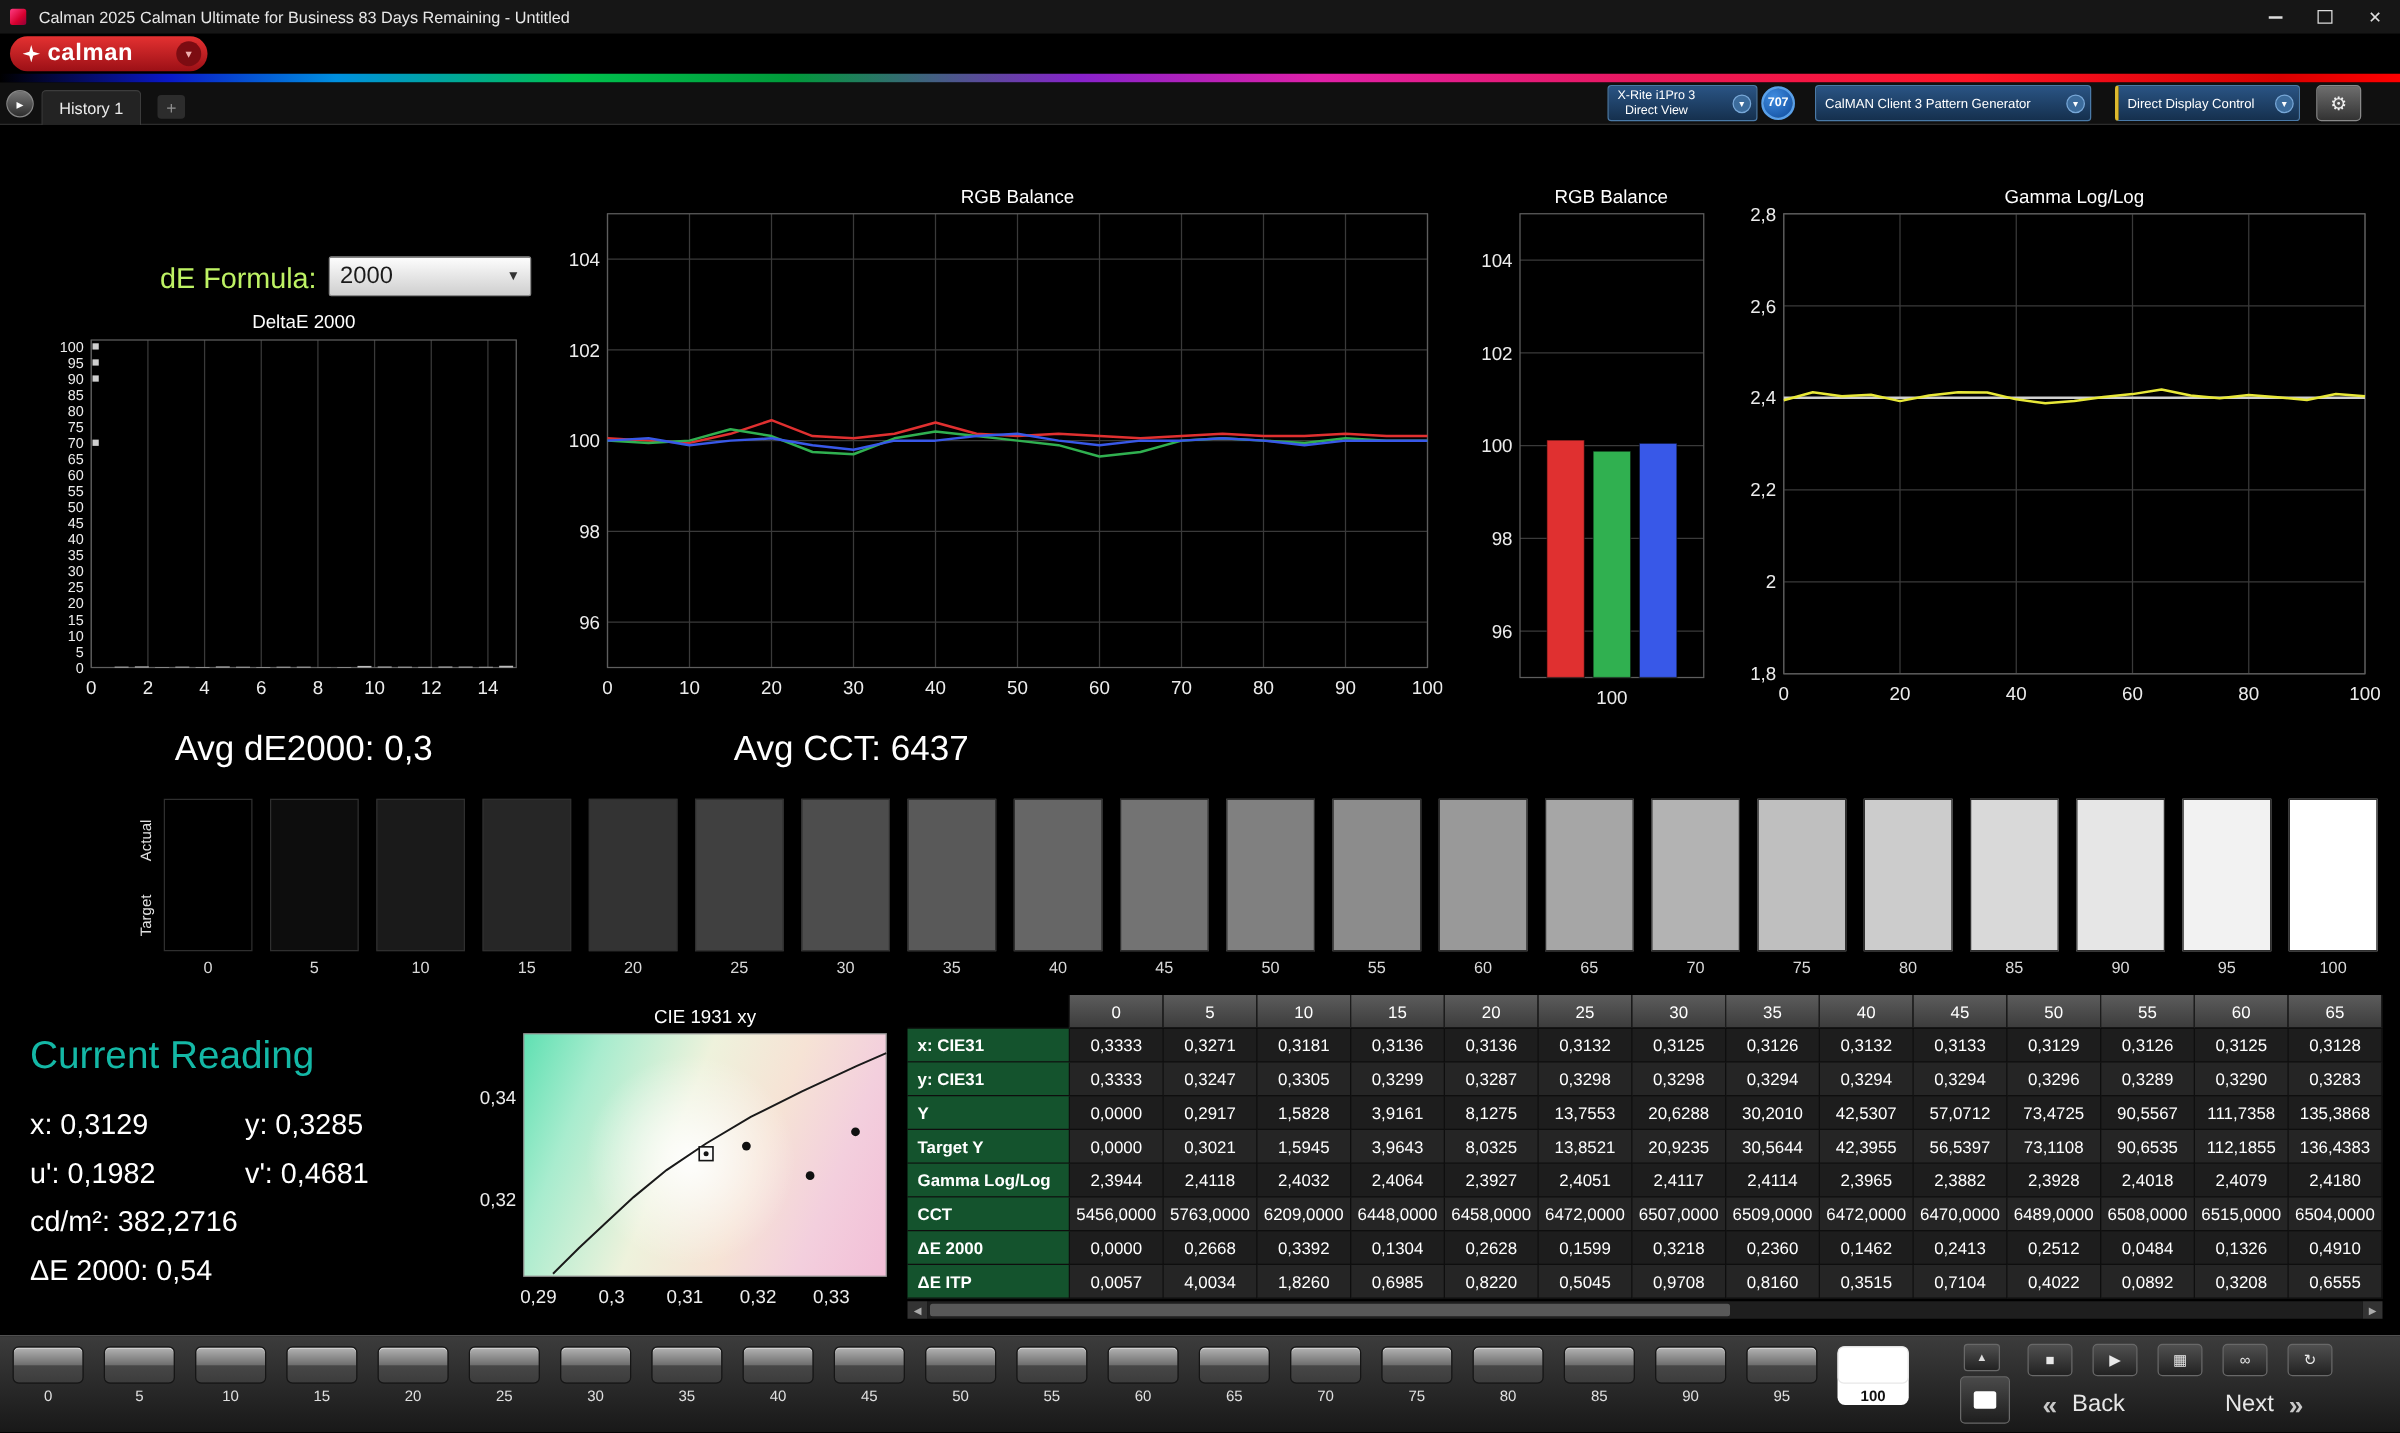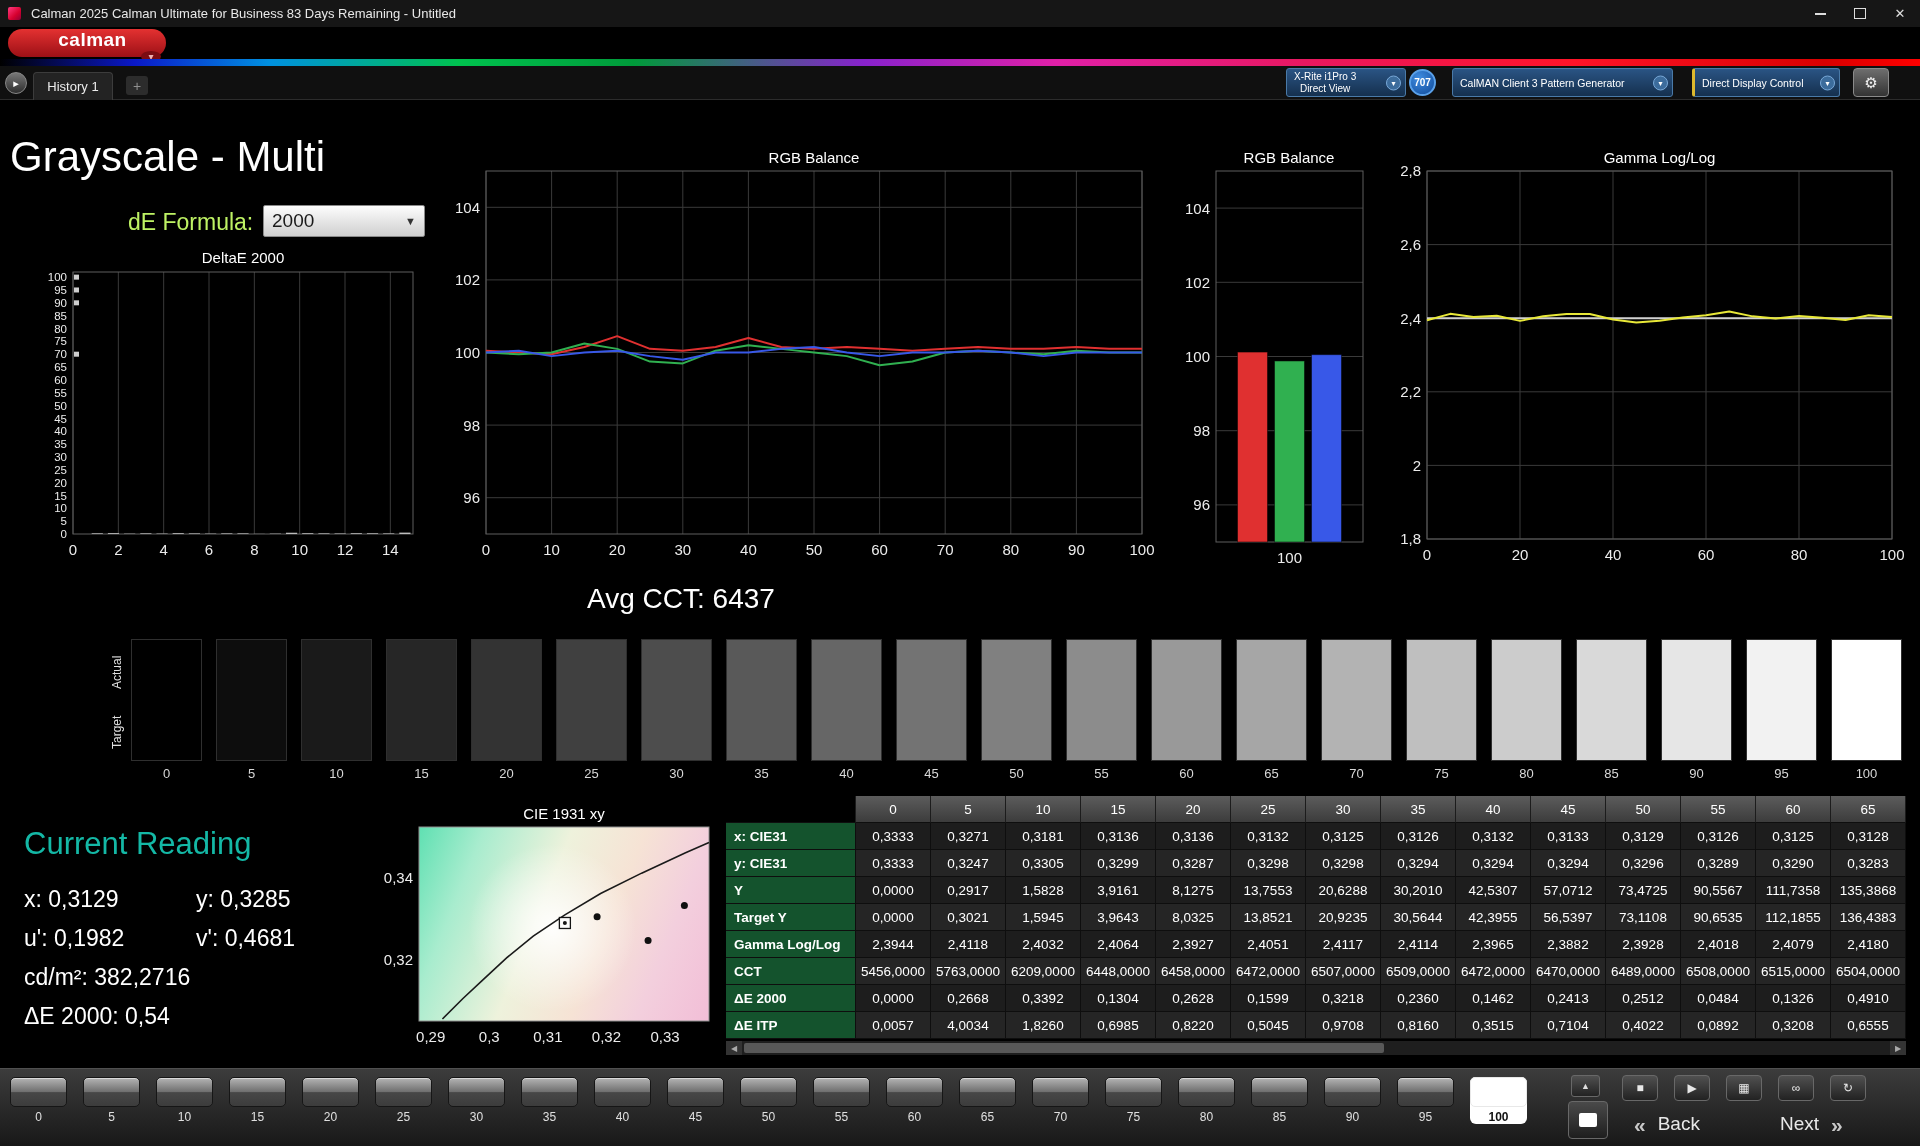--- a/index.html
+++ b/index.html
@@ -14,21 +14,21 @@
   .titlebar-text{margin-left:10px;font-size:13px;color:#e8e8e8;white-space:nowrap;}
   .win-controls{margin-left:auto;display:flex;height:100%;}
   .win-btn{width:40px;height:100%;display:flex;align-items:center;justify-content:center;color:#ddd;font-size:13px;}
   .min-glyph{display:block;width:11px;height:2px;background:#ddd;}
   .max-glyph{display:block;width:10px;height:9px;border:1px solid #ddd;}
 
   
   .logobar{position:absolute;left:0;top:27px;width:1920px;height:32px;background:#000;}
   .logo-pill{position:absolute;left:8px;top:2px;height:28px;width:158px;border-radius:14px;
              background:linear-gradient(180deg,#e43131,#9c1016);display:flex;align-items:center;
-             padding:0 5px 0 10px;box-sizing:border-box;flex-direction:column;}
+             padding:0 5px 0 10px;box-sizing:border-box;}
   .logo-spark{width:14px;height:14px;background:#fff;
               clip-path:polygon(50% 0,61% 39%,100% 50%,61% 61%,50% 100%,39% 61%,0 50%,39% 39%);}
   .logo-text{color:#fff;font-size:19px;font-weight:bold;margin-left:6px;letter-spacing:.5px;}
   .logo-dd{margin-left:auto;width:20px;height:20px;border-radius:50%;background:#7c0c12;
            color:#f0b0b0;font-size:10px;display:flex;align-items:center;justify-content:center;}
   .rainbow{position:absolute;left:0;top:59px;width:1920px;height:7px;
     background:linear-gradient(90deg,#000 0%,#0a18c8 7%,#0090e0 14%,#00c24e 24%,#009a3a 33%,
                #8822cc 45%,#e020a8 55%,#e81860 68%,#ff1428 82%,#d80000 95%,#ff0000 100%);}
 
   
@@ -191,21 +191,20 @@
       <span>CalMAN Client 3 Pattern Generator</span>
       <span class="dd-chev">▾</span>
     </div>
     <div class="dd dd-display">
       <span>Direct Display Control</span>
       <span class="dd-chev">▾</span>
     </div>
     <div class="gearbtn">⚙</div>
   </div>
 
-  <h1 class="page-title">Grayscale - Multi</h1>
   <div class="de-label">dE Formula:</div>
   <div class="de-dd">
     <span>2000</span>
     <span class="de-chev">▼</span>
   </div>
 
   <div class="ct" id="t-deltae">DeltaE 2000</div>
   <div class="ct" id="t-rgb_line">RGB Balance</div>
   <div class="ct" id="t-rgb_bars">RGB Balance</div>
   <div class="ct" id="t-gamma">Gamma Log/Log</div>
@@ -354,20 +353,21 @@
         <text x="38" y="158.60000000000002" text-anchor="end" font-size="15" fill="#ececec" font-family="&quot;Liberation Sans&quot;, sans-serif">2,4</text>
         <line x1="44" y1="79.59999999999991" x2="509" y2="79.59999999999991" stroke="#3a3a3a" stroke-width="1"></line>
         <text x="38" y="84.99999999999991" text-anchor="end" font-size="15" fill="#ececec" font-family="&quot;Liberation Sans&quot;, sans-serif">2,6</text>
         <line x1="44" y1="6" x2="509" y2="6" stroke="#3a3a3a" stroke-width="1"></line>
         <text x="38" y="11.399999999999999" text-anchor="end" font-size="15" fill="#ececec" font-family="&quot;Liberation Sans&quot;, sans-serif">2,8</text>
         <rect x="44" y="6" width="465" height="368" fill="none" stroke="#5e5e5e" stroke-width="1"></rect>
         <polyline points="44,153.20000000000002 67.25,153.20000000000002 90.5,153.20000000000002 113.75,153.20000000000002 137,153.20000000000002 160.25,153.20000000000002 183.5,153.20000000000002 206.75,153.20000000000002 230,153.20000000000002 253.25,153.20000000000002 276.5,153.20000000000002 299.75,153.20000000000002 323,153.20000000000002 346.25,153.20000000000002 369.5,153.20000000000002 392.75,153.20000000000002 416,153.20000000000002 439.25,153.20000000000002 462.5,153.20000000000002 485.75,153.20000000000002 509,153.20000000000002" fill="none" stroke="#d0d0d0" stroke-width="2" stroke-linejoin="round"></polyline>
         <polyline points="44,155.26079999999993 67.25,148.8576 90.5,152.02239999999998 113.75,150.84479999999994 137,155.88639999999995 160.25,151.32319999999996 183.5,148.8943999999999 206.75,149.0048 230,154.48799999999994 253.25,157.54240000000001 276.5,155.84960000000004 299.75,152.5375999999999 323,150.29279999999991 346.25,146.5759999999999 369.5,151.36000000000004 392.75,153.56799999999996 416,150.99199999999993 439.25,152.83200000000005 462.5,155.03999999999996 485.75,150.256 509,152.09599999999998" fill="none" stroke="#e8e838" stroke-width="2" stroke-linejoin="round"></polyline>
       </svg></div>
 
+  <div class="stat" id="stat-de">Avg dE2000: 0,3</div>
   <div class="stat" id="stat-cct">Avg CCT: 6437</div>
 
   <div class="rot" id="rot-actual">Actual</div>
   <div class="rot" id="rot-target">Target</div>
   <div id="swatch-strip">
       <div class="sw-item">
         <div class="sw" style="background: rgb(0, 0, 0);"></div>
         <div class="sw-label">0</div>
       </div>
       <div class="sw-item">

